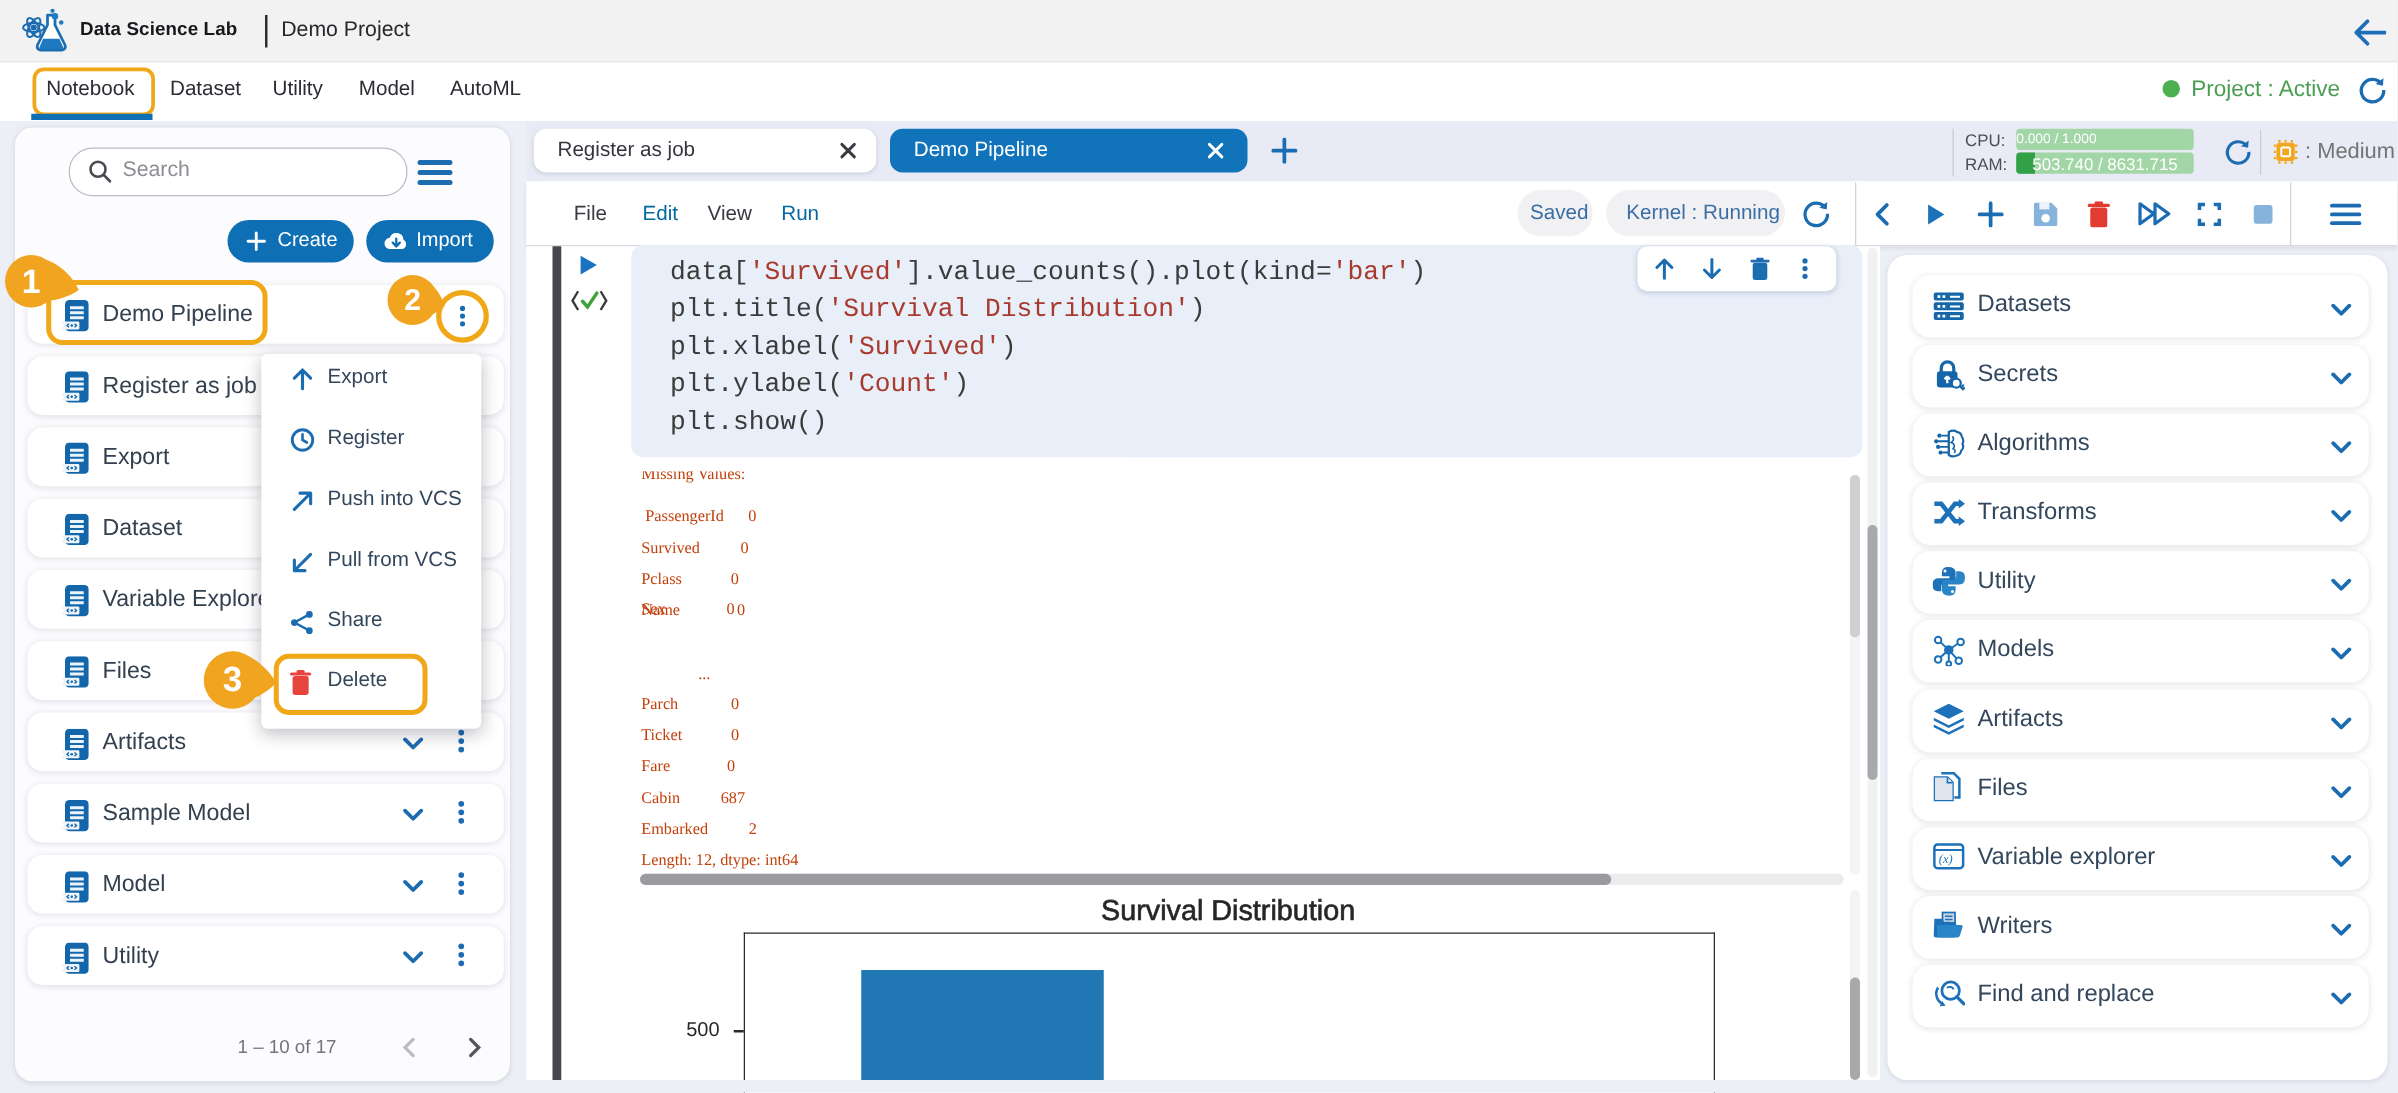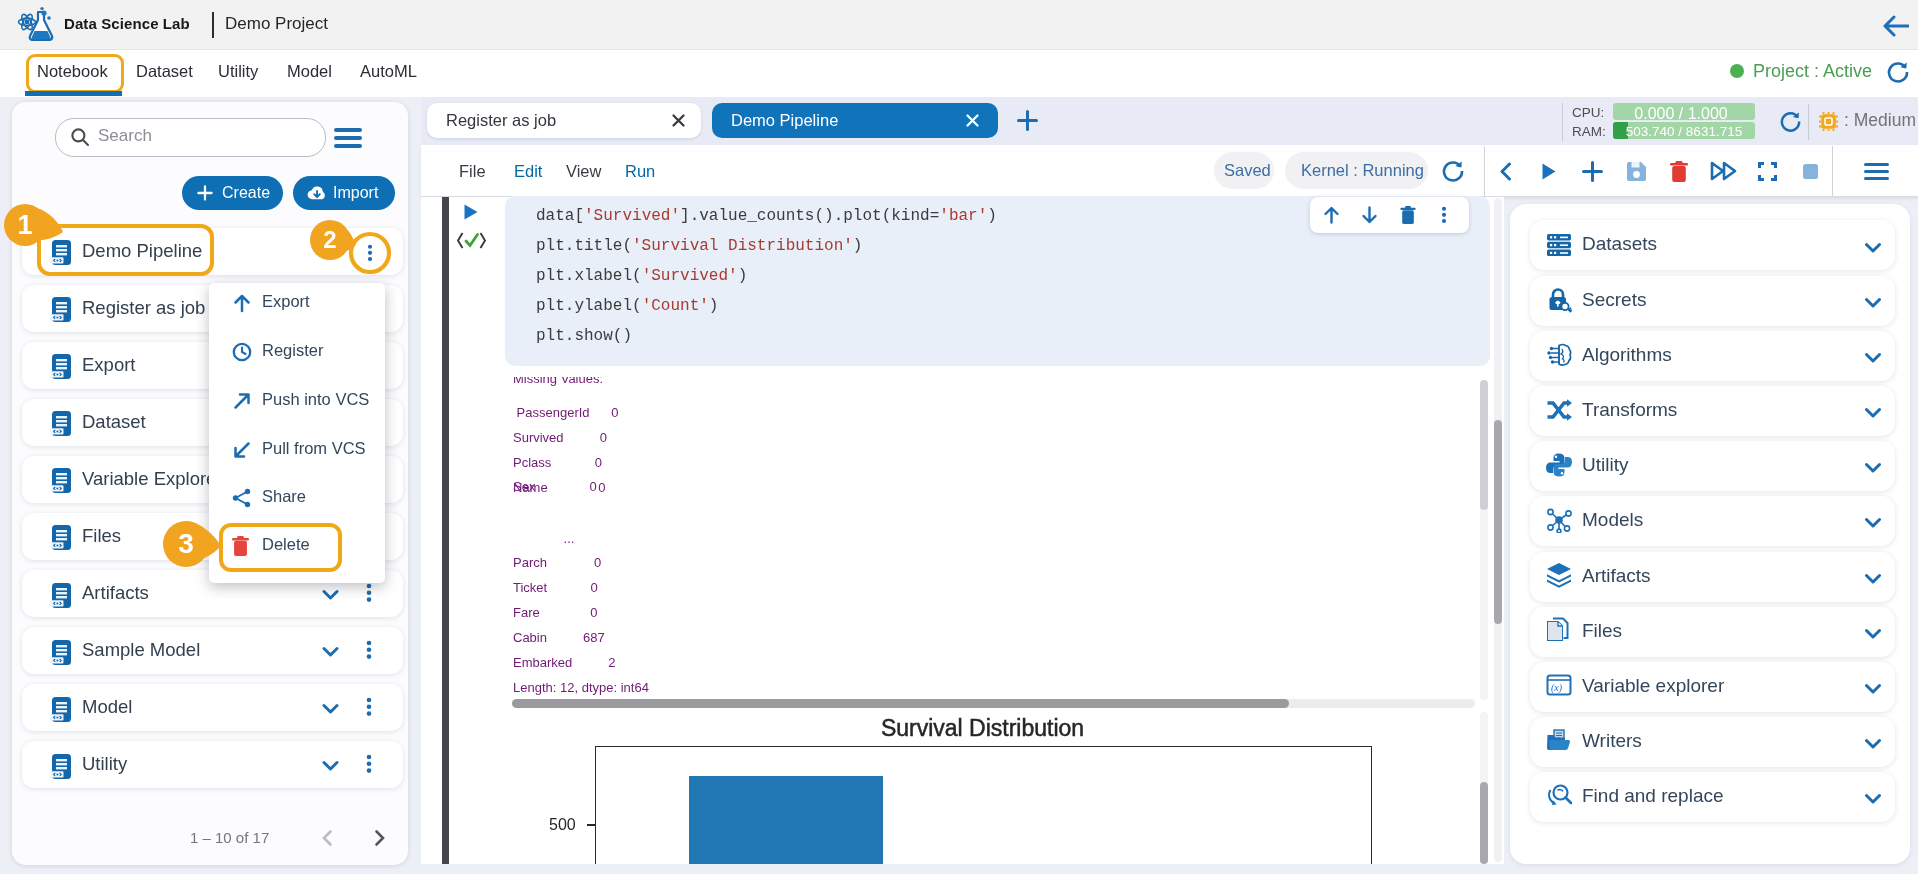--- a/index.html
+++ b/index.html
@@ -224,21 +224,21 @@
 <svg class="a" style="left:1017px;top:110px" width="21" height="21" viewBox="0 0 21 21">
     <path d="M10.5 1.5 V19.5 M1.5 10.5 H19.5" stroke="#1b6cb1" stroke-width="3" stroke-linecap="round"></path>
   </svg>
 
 <div class="a" style="left:1562px;top:103px;width:1px;height:38px;background:#c7cbd8"></div>
 <div class="a" style="left:1572px;top:105px;font-size:13.5px;color:#4c4c55">CPU:</div>
 <div class="a" style="left:1572px;top:124px;font-size:13.5px;color:#4c4c55">RAM:</div>
 <div class="a" style="left:1613px;top:103px;width:142px;height:17px;background:#a3d6a6;border-radius:3px"></div>
 <div class="a" style="left:1613px;top:122px;width:142px;height:17px;background:#a3d6a6;border-radius:3px"></div>
 <div class="a" style="left:1613px;top:122px;width:15px;height:17px;background:#31a047;border-radius:3px 0 0 3px"></div>
-<div class="a" style="left:1613px;top:105px;width:136px;text-align:center;font-size:16px;color:#fff">0.000 / 1.000</div>
+<div class="a" style="left:1613px;top:105px;width:136px;font-size:11px;color:#fff">0.000 / 1.000</div>
 <div class="a" style="left:1613px;top:124px;width:142px;text-align:center;font-size:13.5px;color:#fff">503.740 / 8631.715</div>
 <svg class="a" style="left:1779px;top:110px" width="23" height="23" viewBox="0 0 24 24">
     <path d="M19.5 7.5 A9 9 0 1 0 21 12" stroke="#1b6cb1" stroke-width="2.6" fill="none"></path>
     <path d="M20.8 2.5 L20.3 8.6 L14.4 7.2 Z" fill="#1b6cb1"></path>
   </svg>
 <div class="a" style="left:1808px;top:104px;width:1px;height:36px;background:#c7cbd8"></div>
 <svg class="a" style="left:1818px;top:111px" width="21" height="21" viewBox="0 0 21 21">
   <g stroke="#f2a71e" stroke-width="1.8">
       <path d="M5.5 3 V1 M10.5 3 V1 M15.5 3 V1 M5.5 20 V18 M10.5 20 V18 M15.5 20 V18 M3 5.5 H1 M3 10.5 H1 M3 15.5 H1 M20 5.5 H18 M20 10.5 H18 M20 15.5 H18"></path>
     </g>
@@ -299,23 +299,23 @@
     <path d="M1.5 1.5 L14.5 9 L1.5 16.5 Z" fill="#1a73c0"></path>
   </svg>
 <div class="a" style="left:456px;top:230px;width:31px;height:21px">
 <svg width="31" height="21" viewBox="0 0 31 21">
   <path d="M6.5 3 L2 10.5 L6.5 18" stroke="#3a3a3a" stroke-width="1.9" fill="none"></path>
   <path d="M24.5 3 L29 10.5 L24.5 18" stroke="#3a3a3a" stroke-width="1.9" fill="none"></path>
   <path d="M10 11 L14 15.5 L21.5 4.5" stroke="#3da33b" stroke-width="2.8" fill="none" stroke-linecap="round"></path>
 </svg>
 </div>
 <style>
-.code{position:absolute;left:536px;font-family:"Liberation Mono",monospace;font-size:16px;color:#3b3b3b;white-space:pre}
+.code{position:absolute;left:536px;font-family:"Liberation Mono",monospace;font-size:21px;color:#3b3b3b;white-space:pre}
 .str{color:#a93a2e}
-.out{position:absolute;left:513px;font-family:Liberation Sans, sans-serif;font-size:13px;color:#701a75;white-space:pre}
+.out{position:absolute;left:513px;font-family:Liberation Serif, serif;font-size:13px;color:#c2410c;white-space:pre}
 </style>
 <div class="code" style="top:207px">data[<span class="str">'Survived'</span>].value_counts().plot(kind=<span class="str">'bar'</span>)</div>
 <div class="code" style="top:237px">plt.title(<span class="str">'Survival Distribution'</span>)</div>
 <div class="code" style="top:267px">plt.xlabel(<span class="str">'Survived'</span>)</div>
 <div class="code" style="top:297px">plt.ylabel(<span class="str">'Count'</span>)</div>
 <div class="code" style="top:327px">plt.show()</div>
 
 <div class="a" style="left:1310px;top:197px;width:159px;height:36px;background:#fff;border-radius:8px;box-shadow:0 1px 4px rgba(40,50,80,.2)"></div>
 <svg class="a" style="left:1323px;top:206px" width="17" height="18" viewBox="0 0 17 18">
     <path d="M8.5 16.5 V2.5 M8.5 2 L2.5 8 M8.5 2 L14.5 8" stroke="#1b6cb1" stroke-width="2.4" fill="none" stroke-linecap="round" stroke-linejoin="round"></path>

